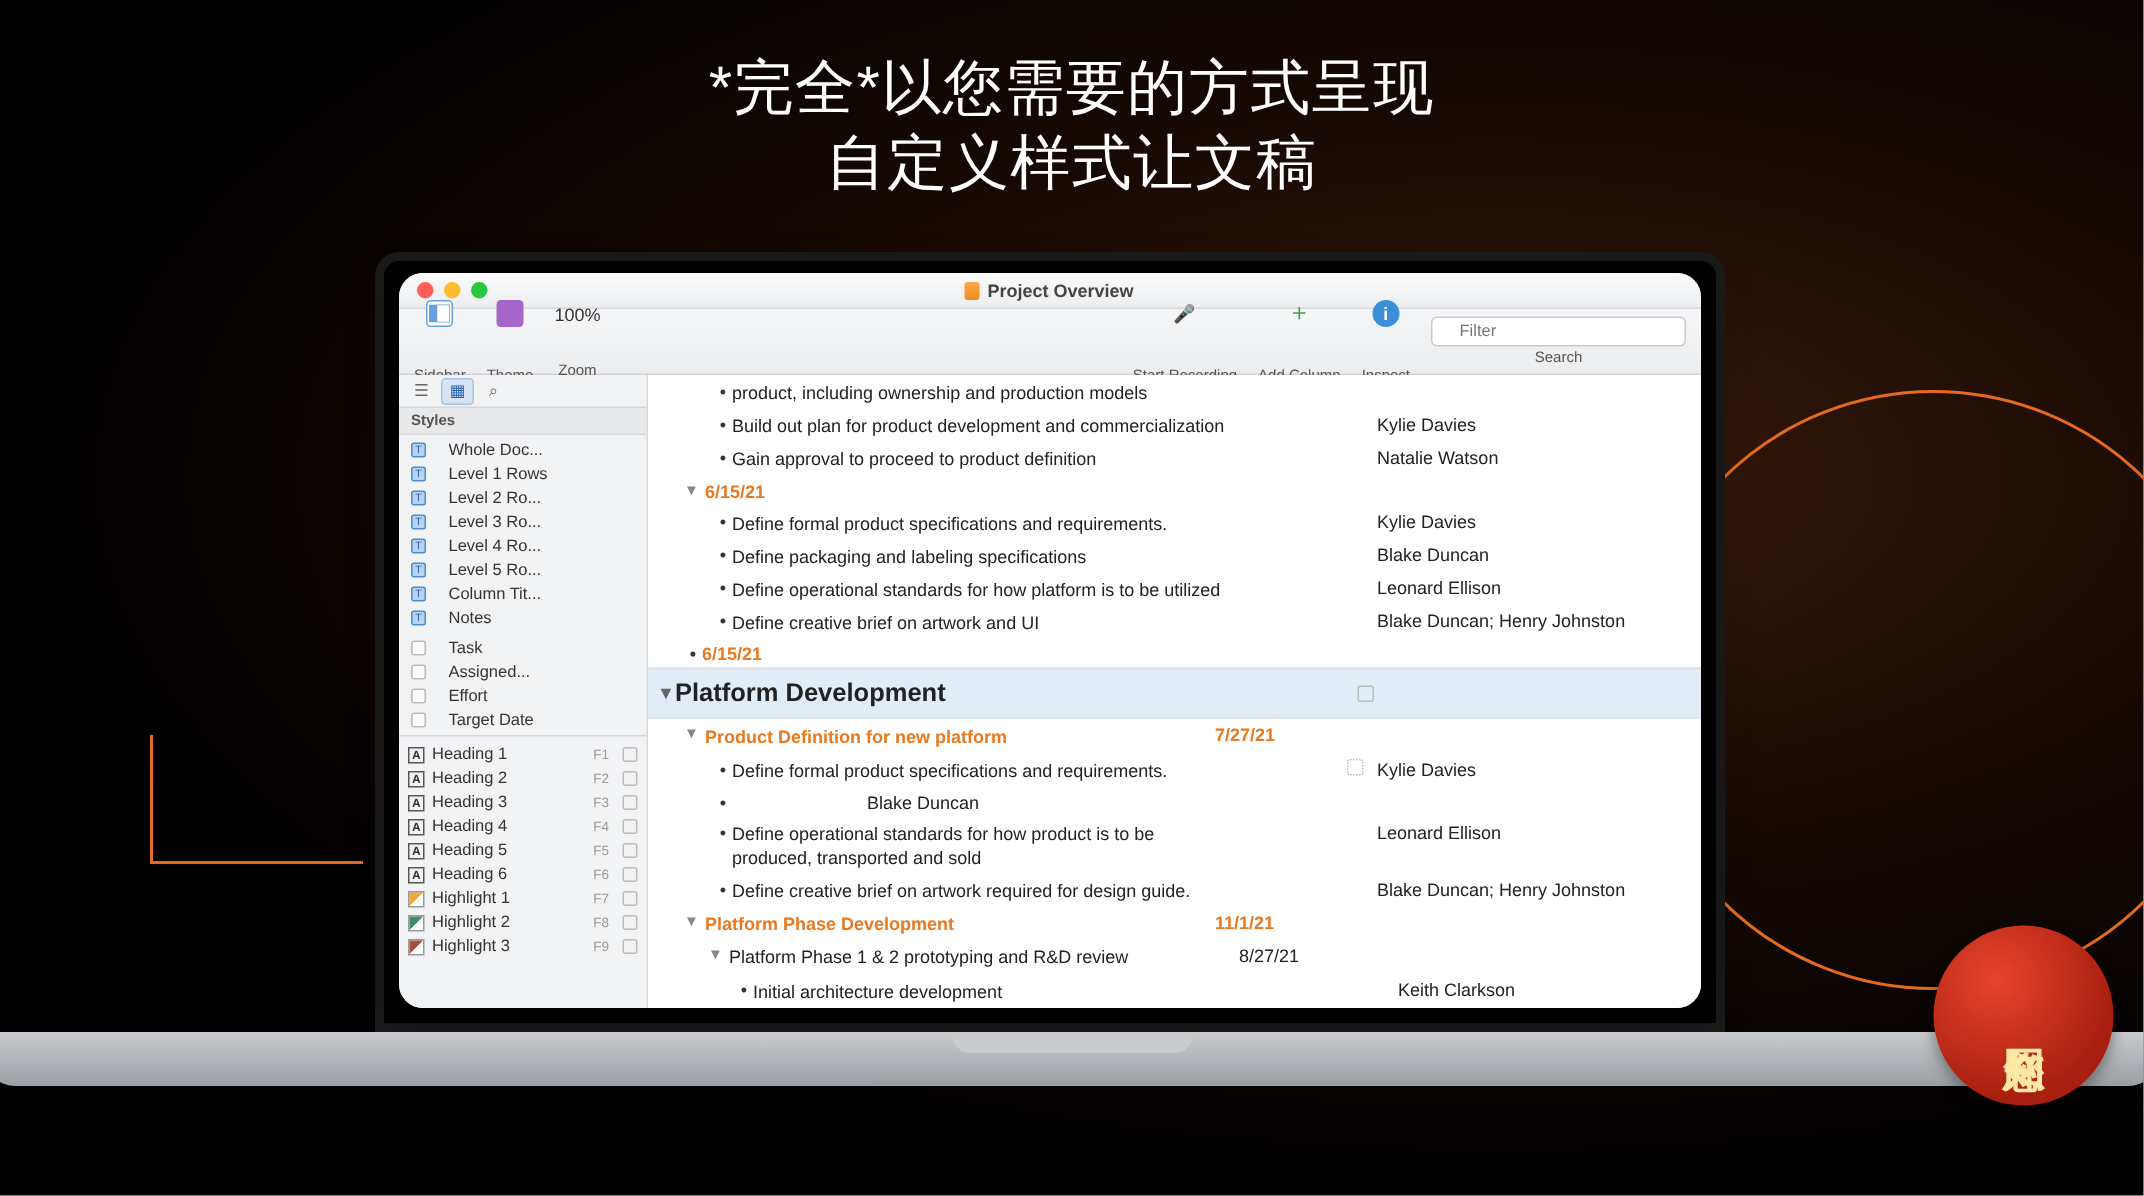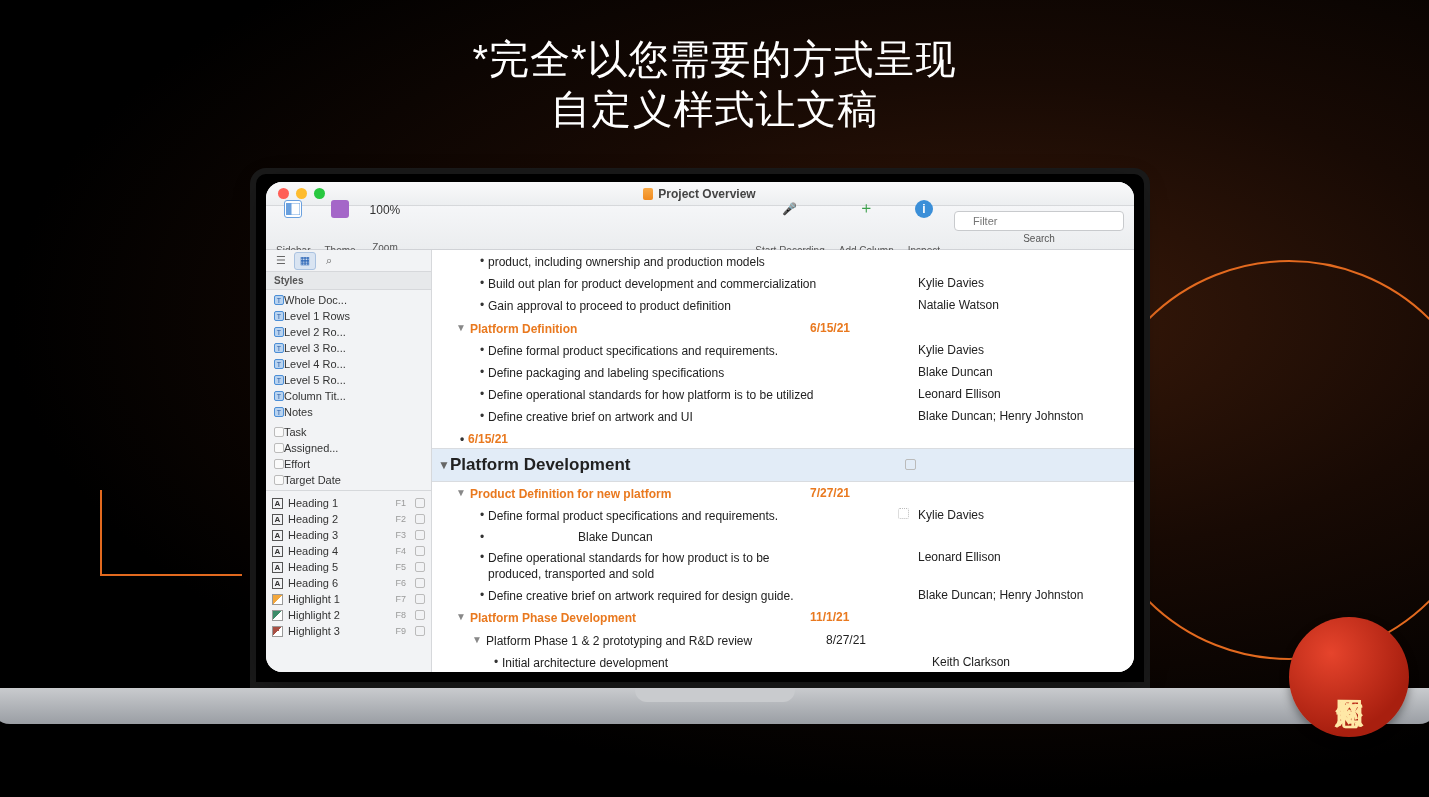--- a/index.html
+++ b/index.html
@@ -31,21 +31,21 @@
   .search-wrap { position:relative; display:flex; flex-direction:column; align-items:center;}
   .search-wrap::before { content:"⌕"; position:absolute; left:4px; top:1px; font-size:13px; color:#999; }
 
   .app-body { display:flex; height:calc(100% - 68px); }
   .sidebar { width:166px; background:#f2f3f5; border-right:1px solid #d6d8db; font-size:11px; color:#333; overflow:hidden; }
   .sb-top { height:22px; border-bottom:1px solid #d6d8db; display:flex; align-items:center; padding-left:4px; gap:2px; }
   .sb-tab { width:22px; height:18px; border:1px solid transparent; border-radius:3px; display:flex; align-items:center; justify-content:center; font-size:11px; color:#666;}
   .sb-tab.active { background:#d9e4f2; border-color:#aac2e0; color:#2662b5;}
   .sb-header { background:#e7e9eb; padding:3px 8px; font-weight:700; font-size:10px; color:#555; border-bottom:1px solid #d6d8db;}
   .sb-list { padding:2px 0; }
-  .sb-item { display:flex; align-items:center; padding:1px 6px 1px 8px; gap:0; height:16px;}
+  .sb-item { display:flex; align-items:center; padding:1px 6px 1px 8px; gap:15px; height:16px;}
   .sb-chip { width:10px; height:10px; border:1px solid #4b8ed6; border-radius:2px; background:#b8d3f0; font-size:7px; color:#2a5ca5; display:flex; align-items:center; justify-content:center;}
   .sb-chip.plain { border-color:#bbb; background:#fafafa;}
   .sb-item span.lbl { white-space:nowrap; overflow:hidden; text-overflow:ellipsis; }
   .sb-headings { border-top:1px solid #d6d8db; padding:4px 0;}
   .sb-h { display:flex; align-items:center; padding:1px 6px; height:16px; gap:5px;}
   .sb-h .a { width:11px; height:11px; border:1px solid #555; font-size:8px; display:flex; align-items:center; justify-content:center; font-weight:700;}
   .sb-h .hl { width:11px; height:11px; }
   .sb-h .key { margin-left:auto; font-size:9px; color:#999;}
   .sb-h .cb { width:10px; height:10px; border:1px solid #bbb; border-radius:2px; margin-left:4px;}
 
@@ -272,21 +272,20 @@
     <div class="gutter" style="width:44px"></div>
     <div class="bullet">•</div>
     <div class="txt">Gain approval to proceed to product definition</div>
             <div class="date"></div>
     <div class="chk"></div>
             <div class="assn">Natalie Watson</div>
           </div>
           <div class="row">
     <div class="gutter" style="width:24px"></div>
     <div class="disc">▼</div>
-    <div class="txt orange">Platform Definition</div>
     <div class="date orange">6/15/21</div>
             <div class="chk"></div>
             <div class="assn"></div>
           </div>
           <div class="row">
     <div class="gutter" style="width:44px"></div>
     <div class="bullet">•</div>
     <div class="txt">Define formal product specifications and requirements.</div>
             <div class="date"></div>
     <div class="chk"></div>

